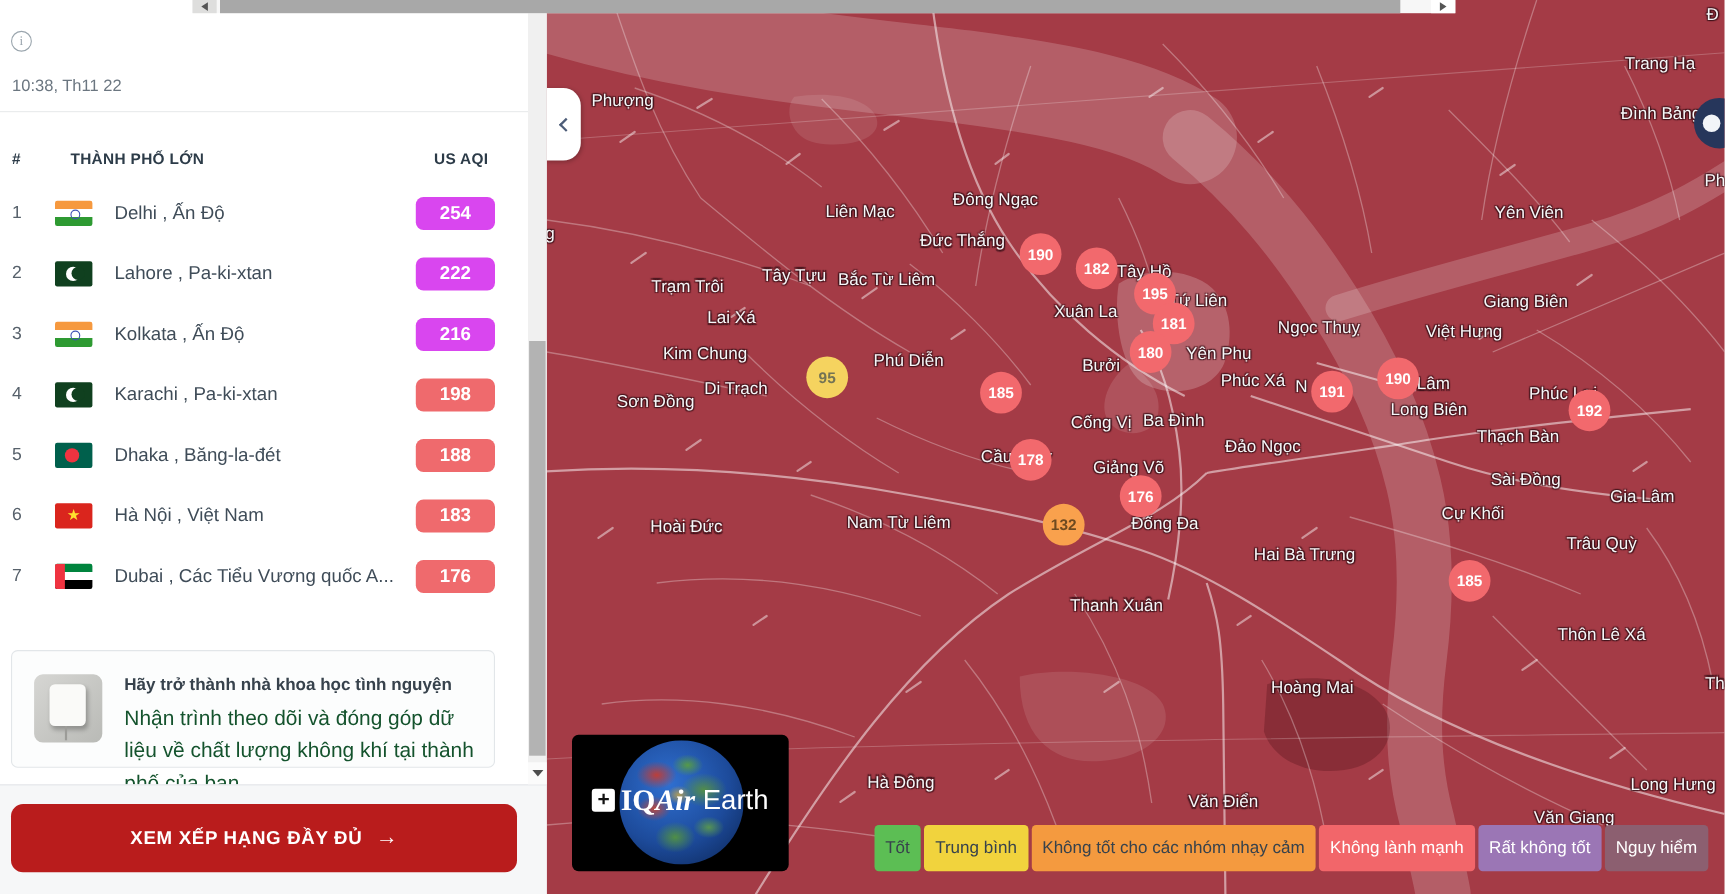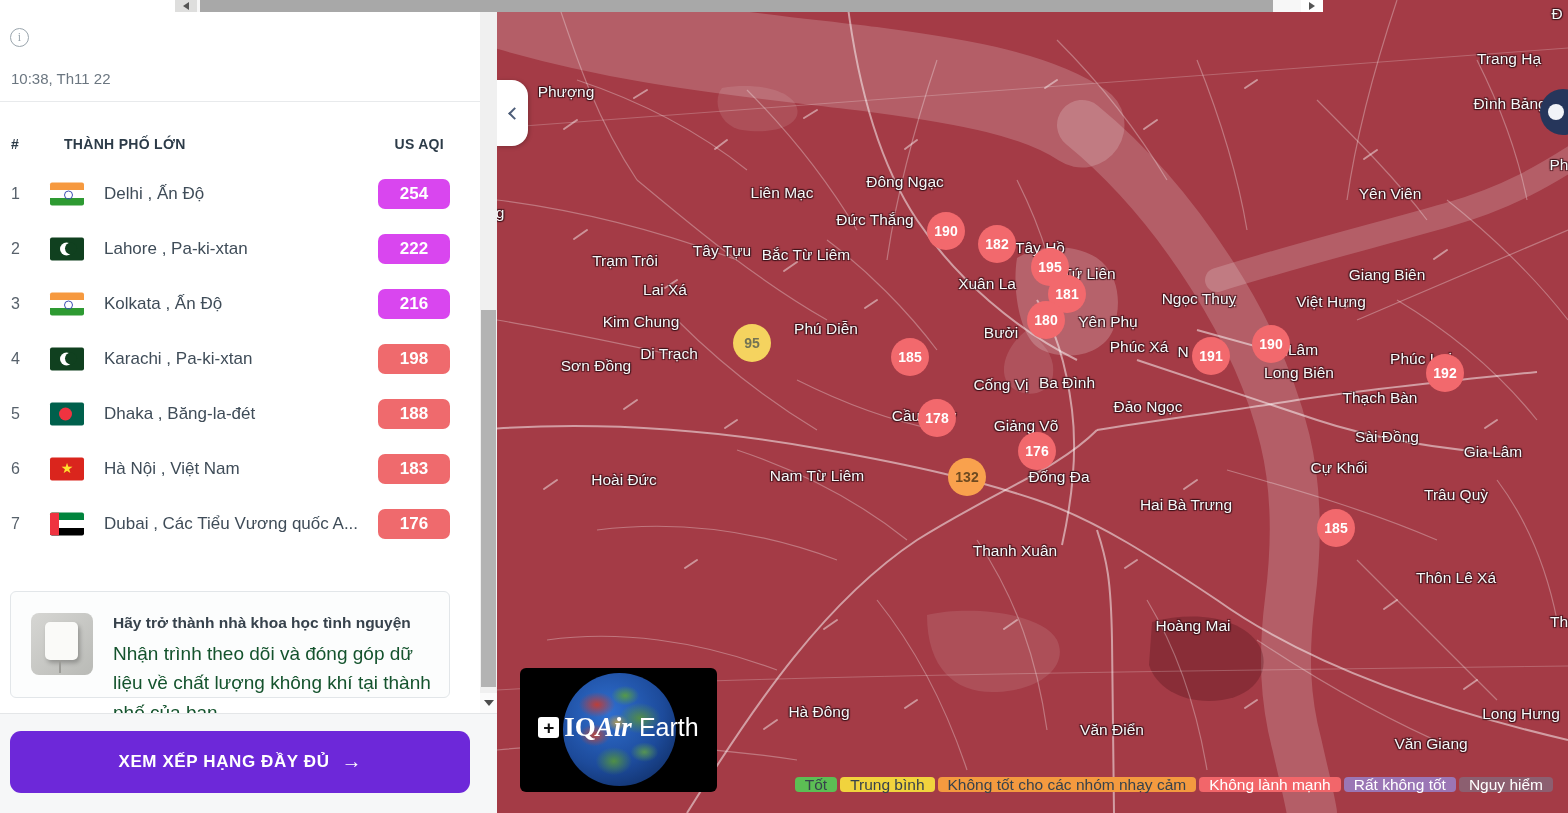--- a/index.html
+++ b/index.html
@@ -57,21 +57,21 @@
     background:linear-gradient(135deg,#d6d6d3,#b9bab6);}
   .promo-img::before{content:"";position:absolute;left:14px;top:9px;width:33px;height:38px;background:#fafaf8;
     border-radius:5px;box-shadow:2px 3px 4px rgba(0,0,0,.25);}
   .promo-img::after{content:"";position:absolute;left:28px;top:47px;width:2px;height:13px;background:#9c9c98;}
   .promo-title{position:absolute;left:102px;top:22px;font-size:15.5px;font-weight:bold;color:#37424c;}
   .promo-body{position:absolute;left:102px;top:47px;width:320px;font-size:19px;color:#14532d;line-height:1.55;}
 
   
   .side-footer{position:absolute;left:0;top:713px;width:497px;height:100px;background:#f6f7f8;
     border-top:1px solid #e4e6e8;z-index:6;}
-  .cta-btn{position:absolute;left:10px;top:17px;width:460px;height:62px;border-radius:11px;background:#6d28d9;
+  .cta-btn{position:absolute;left:10px;top:17px;width:460px;height:62px;border-radius:11px;background:#b91c1c;
     display:flex;align-items:center;justify-content:center;gap:12px;cursor:pointer;border:none;}
   .cta-label{color:#fff;font-size:17px;font-weight:bold;letter-spacing:.6px;}
   .cta-arrow{color:#fff;font-size:20px;font-weight:bold;margin-top:-2px;}
 
   
   .vscroll{position:absolute;left:480px;top:12px;width:17px;height:701px;background:#f0f0f0;z-index:7;}
   .vthumb{position:absolute;left:1px;top:298px;width:15px;height:377px;background:#b3b3b3;cursor:pointer;}
   .vbtn{position:absolute;left:0;bottom:0;width:17px;height:20px;background:#fbfbfb;display:flex;
     align-items:center;justify-content:center;cursor:pointer;}
   .tri-down{width:0;height:0;border-left:5px solid transparent;border-right:5px solid transparent;border-top:6px solid #4d4d4d;}
@@ -119,21 +119,21 @@
       radial-gradient(circle at 40% 35%,#2f6fd0 0%,#1d4b9b 55%,#0a2250 100%);}
   .earth-brand{position:absolute;left:0;right:0;top:44px;display:flex;align-items:center;justify-content:center;z-index:2;}
   .plus-box{width:21px;height:21px;background:#fff;border-radius:3px;color:#111;font-size:19px;font-weight:bold;
     display:flex;align-items:center;justify-content:center;margin-right:5px;line-height:1;}
   .brand-iq{font-family:"Liberation Serif",serif;font-weight:bold;font-size:27px;color:#fff;}
   .brand-air{font-family:"Liberation Serif",serif;font-weight:bold;font-style:italic;font-size:27px;color:#fff;}
   .brand-earth{font-size:25px;color:#fff;margin-left:7px;font-weight:normal;}
 
   
   .legend{position:absolute;right:15px;bottom:21px;display:flex;gap:3px;z-index:5;}
-  .pill{height:15px;padding:0 10px;border-radius:4px;font-size:15.5px;display:flex;align-items:center;white-space:nowrap;}
+  .pill{height:42px;padding:0 10px;border-radius:4px;font-size:15.5px;display:flex;align-items:center;white-space:nowrap;}
   .pill.dark{color:#37424c;}
   .pill.light{color:#fff;}
 </style>
 </head>
 <body>
 
 <div id="app">
 
   <div class="map">
     <svg class="roads" width="1071" height="813" viewBox="0 0 1071 813">

